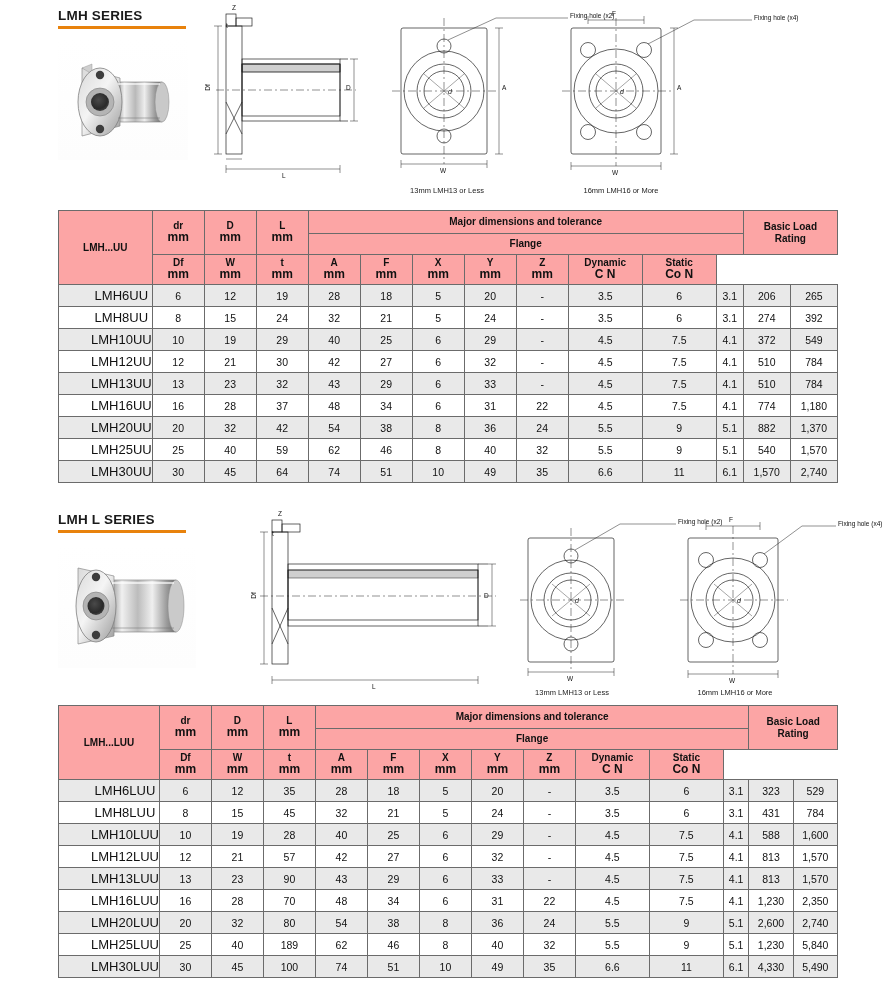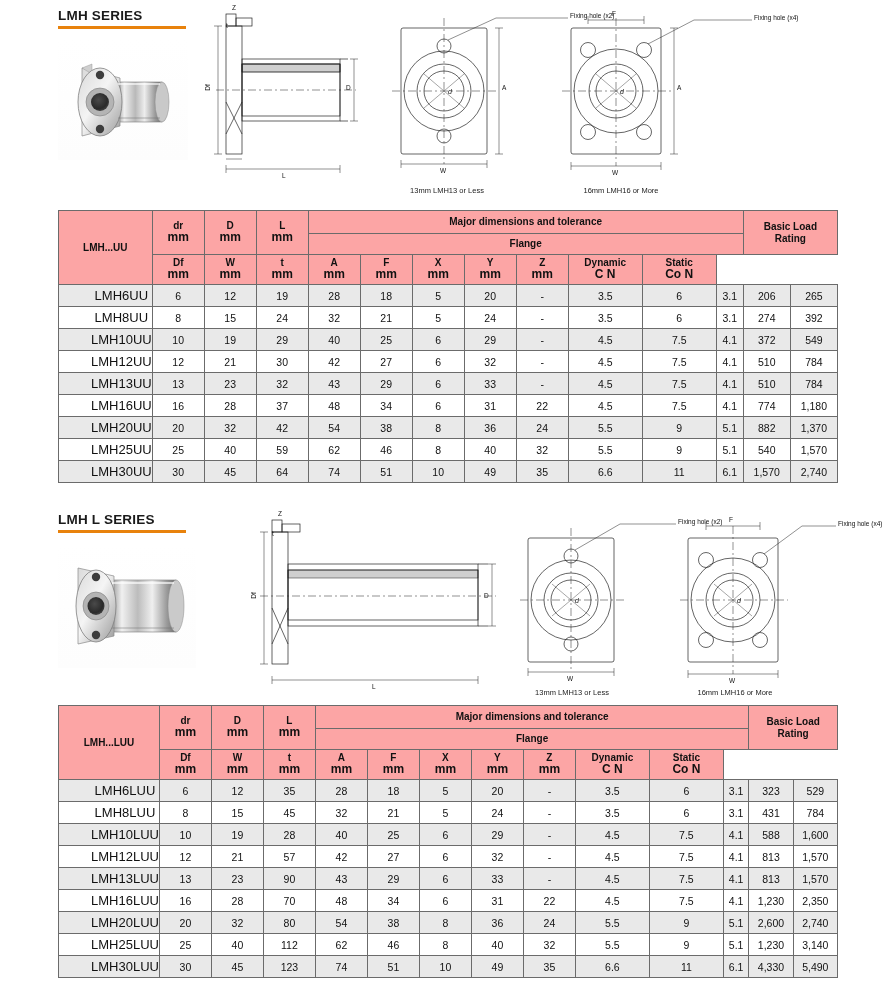--- a/index.html
+++ b/index.html
@@ -769,37 +769,37 @@
           <td>5.5</td>
           <td>9</td>
           <td>5.1</td>
           <td>2,600</td>
           <td>2,740</td>
         </tr>
         <tr>
           <td class="model">LMH25LUU</td>
           <td>25</td>
           <td>40</td>
-          <td>112</td>
+          <td>189</td>
           <td>62</td>
           <td>46</td>
           <td>8</td>
           <td>40</td>
           <td>32</td>
           <td>5.5</td>
           <td>9</td>
           <td>5.1</td>
           <td>1,230</td>
-          <td>3,140</td>
+          <td>5,840</td>
         </tr>
         <tr class="alt">
           <td class="model">LMH30LUU</td>
           <td>30</td>
           <td>45</td>
-          <td>123</td>
+          <td>100</td>
           <td>74</td>
           <td>51</td>
           <td>10</td>
           <td>49</td>
           <td>35</td>
           <td>6.6</td>
           <td>11</td>
           <td>6.1</td>
           <td>4,330</td>
           <td>5,490</td>

